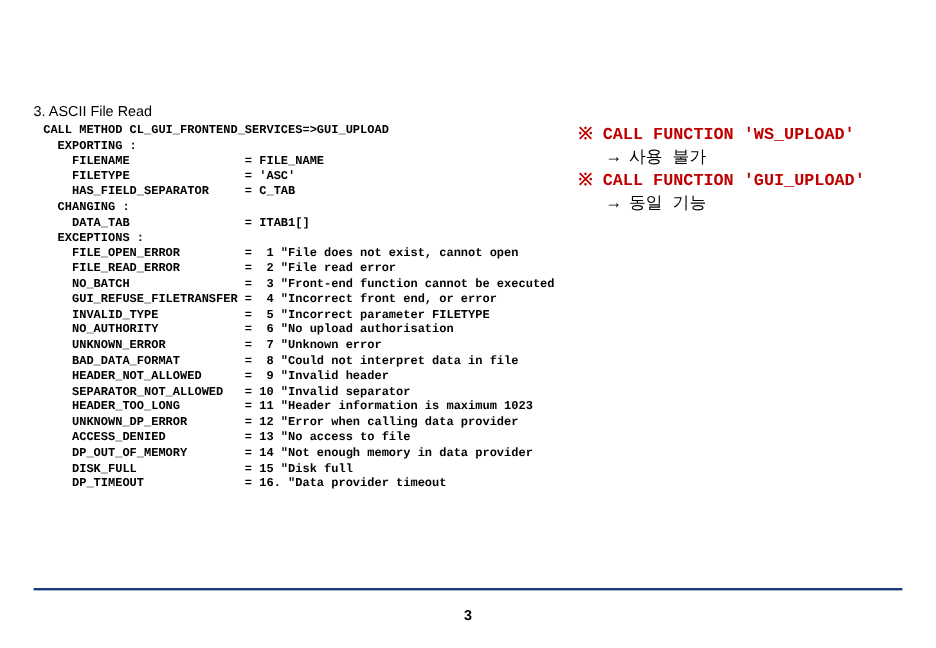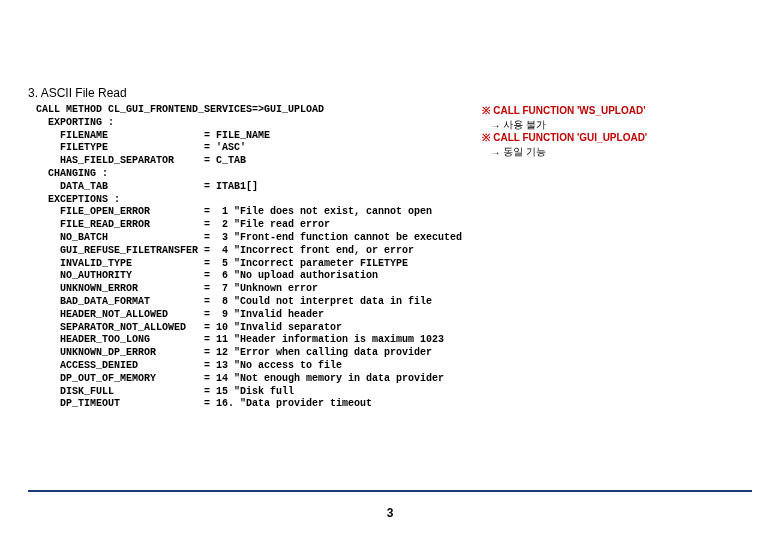--- a/index.html
+++ b/index.html
@@ -38,22 +38,22 @@
   }
   .code {
     font-family: "Courier New", monospace;
     font-size: 10px;
     line-height: 1.28;
     white-space: pre;
     color: #000;
     font-weight: bold;
   }
   .side-note {
-    font-family: Liberation Sans, sans-serif;
-    font-size: 10px;
+    font-family: Liberation Mono, monospace;
+    font-size: 14px;
     line-height: 1.35;
     margin-left: 20px;
     color: #000;
     white-space: pre;
   }
   .side-note .red { color: #c00000; font-weight: bold; }
   .side-note .arrow { color: #000; }
   .footer-line {
     position: absolute;
     bottom: 48px;

